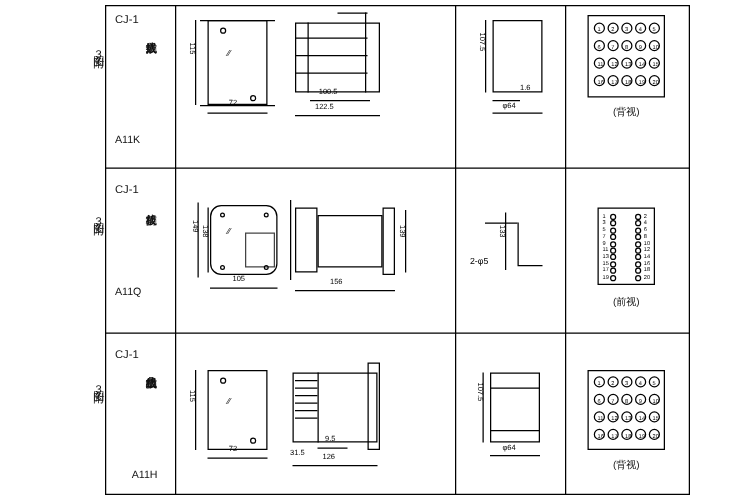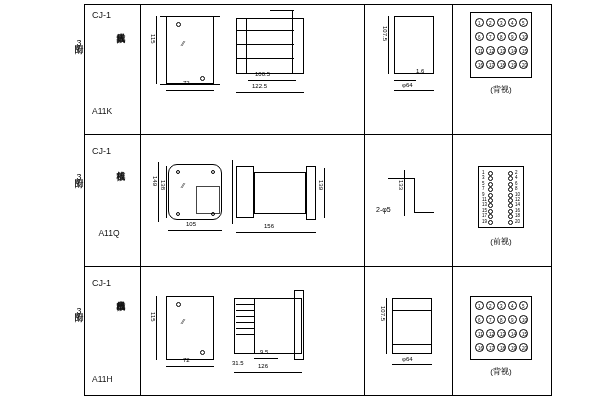--- a/index.html
+++ b/index.html
@@ -151,21 +151,21 @@
       </div>
       <div class="dotf" style="left: 519px; top: 60px; width: 9px; height: 9px;">
         <div class="num" style="position: absolute; left: 2px; top: 1.5px;">20</div>
       </div>
     </div>
   <div class="cap" style="left:471px;top:84px;width:60px;">(背视)</div>
 
   <div class="rowlabel vert" style="left:56px;top:172px;">附图3</div>
   <div class="code" style="left:92px;top:146px;width:40px;text-align:left;font-size:9px;">CJ-1</div>
   <div class="namecol vert" style="left:100px;top:164px;">板前接线</div>
-  <div class="code" style="left:92px;top:228px;text-align:center;">A11Q</div>
+  <div class="code" style="left:92px;top:228px;text-align:left;">A11Q</div>
 
   <div class="box" style="left:168px;top:164px;width:54px;height:56px;border-radius:9px;"></div>
   <div class="thin" style="left:196px;top:186px;width:24px;height:28px;"></div>
   <div class="dot" style="left:176px;top:170px;width:4px;height:4px;"></div>
   <div class="dot" style="left:176px;top:212px;width:4px;height:4px;"></div>
   <div class="dot" style="left:211px;top:170px;width:4px;height:4px;"></div>
   <div class="dot" style="left:211px;top:212px;width:4px;height:4px;"></div>
   <div class="hatch" style="left:182px;top:182px;">⁄⁄</div>
   <div class="ln v" style="left:158px;top:162px;height:60px;"></div>
   <div class="dimv" style="left:152px;top:176px;">149</div>
@@ -231,21 +231,21 @@
       <div class="dotf" style="left: 488px; top: 219.6px; width: 5px; height: 5px;"></div>
       <div class="num" style="position: absolute; left: 482px; top: 218.6px;">19</div>
       <div class="dotf" style="left: 508px; top: 219.6px; width: 5px; height: 5px;"></div>
       <div class="num" style="position: absolute; left: 515px; top: 218.6px;">20</div>
     </div>
   <div class="cap" style="left:471px;top:236px;width:60px;">(前视)</div>
 
   <div class="rowlabel vert" style="left:56px;top:306px;">附图3</div>
   <div class="code" style="left:92px;top:278px;width:40px;text-align:left;font-size:9px;">CJ-1</div>
   <div class="namecol vert" style="left:100px;top:294px;">凸出式板后接线</div>
-  <div class="code" style="left:92px;top:374px;text-align:left;">A11H</div>
+  <div class="code" style="left:92px;top:374px;text-align:right;">A11H</div>
 
   <div class="box" style="left:166px;top:296px;width:48px;height:64px;"></div>
   <div class="dot" style="left:176px;top:302px;width:5px;height:5px;"></div>
   <div class="dot" style="left:200px;top:350px;width:5px;height:5px;"></div>
   <div class="hatch" style="left:182px;top:318px;">⁄⁄</div>
   <div class="ln v" style="left:156px;top:296px;height:64px;"></div>
   <div class="dimv" style="left:150px;top:312px;">115</div>
   <div class="ln h" style="left:166px;top:366px;width:48px;"></div>
   <div class="dim" style="left:183px;top:357px;">72</div>
 

